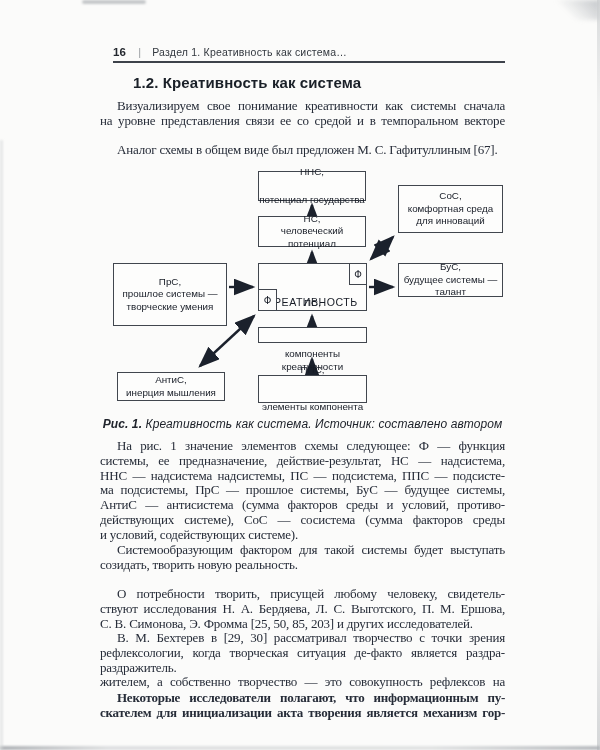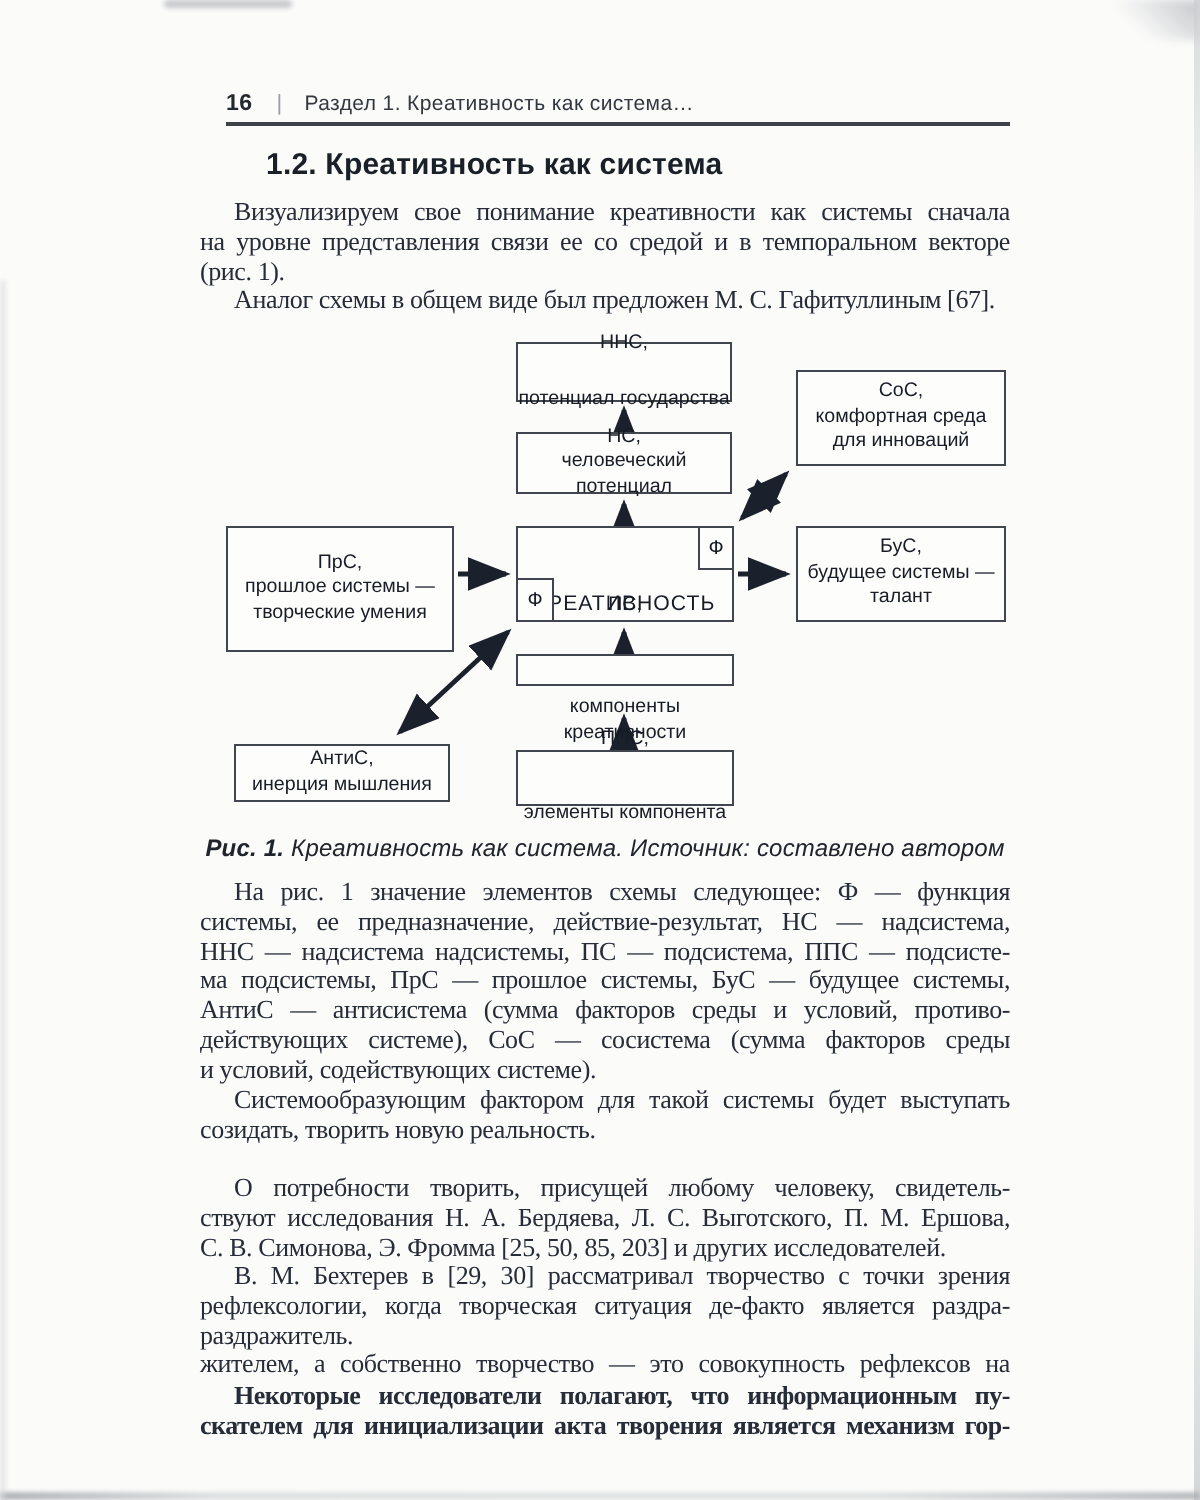--- a/index.html
+++ b/index.html
@@ -46,21 +46,21 @@
     text-align:center;box-sizing:border-box;
     font-family:"Liberation Sans","DejaVu Sans",sans-serif;
     font-size:9.8px;line-height:1.28;color:#171c26;
   }
   #box-nns {left:258px;top:171px;width:108px;height:30px;gap:15px;}
   #box-ns  {left:258px;top:216px;width:108px;height:31px;}
   #box-sos {left:398px;top:185px;width:105px;height:48px;}
   #box-prs {left:113px;top:263px;width:114px;height:63px;}
   #box-core{left:258px;top:263px;width:109px;height:48px;
             font-size:10.6px;font-weight:500;letter-spacing:.5px;justify-content:flex-end;}
-  #box-bus {left:398px;top:263px;width:105px;height:48px;}
+  #box-bus {left:398px;top:263px;width:105px;height:34px;}
   #box-ps  {left:258px;top:327px;width:109px;height:16px;gap:39px;}
   #box-pps {left:258px;top:375px;width:109px;height:28px;gap:24px;}
   #box-antis{left:117px;top:372px;width:108px;height:29px;}
   .phi{
     position:absolute;border:1.3px solid #41464e;background:#fdfdfc;
     display:flex;align-items:center;justify-content:center;box-sizing:border-box;
     font-family:"Liberation Sans","DejaVu Sans",sans-serif;
     font-size:10px;color:#171c26;
   }
   #phi-tr{left:349px;top:263px;width:18px;height:22px;}
@@ -93,21 +93,20 @@
   <span class="sep">|</span>
   <span class="ttl">Раздел 1.  Креативность как система…</span>
 </div>
 <div class="hdr-rule"></div>
 
 <div class="h2">1.2. Креативность как система</div>
 
 <div class="para" id="p1">
   <div class="ln ind">Визуализируем свое понимание креативности как системы сначала</div>
   <div class="ln">на уровне представления связи ее со средой и в темпоральном векторе</div>
-  <div class="ln end">(рис. 1).</div>
 </div>
 <div class="para" id="p2">
   <div class="ln ind end">Аналог схемы в общем виде был предложен М. С. Гафитуллиным [67].</div>
 </div>
 
 <svg class="arrow-layer" width="600" height="750" viewBox="0 0 600 750">
   <defs>
     <marker id="ah" markerWidth="10" markerHeight="8" refX="8" refY="3.5" orient="auto-start-reverse">
       <path d="M0,0 L9,3.5 L0,7 Z" fill="#1b212c"></path>
     </marker>

